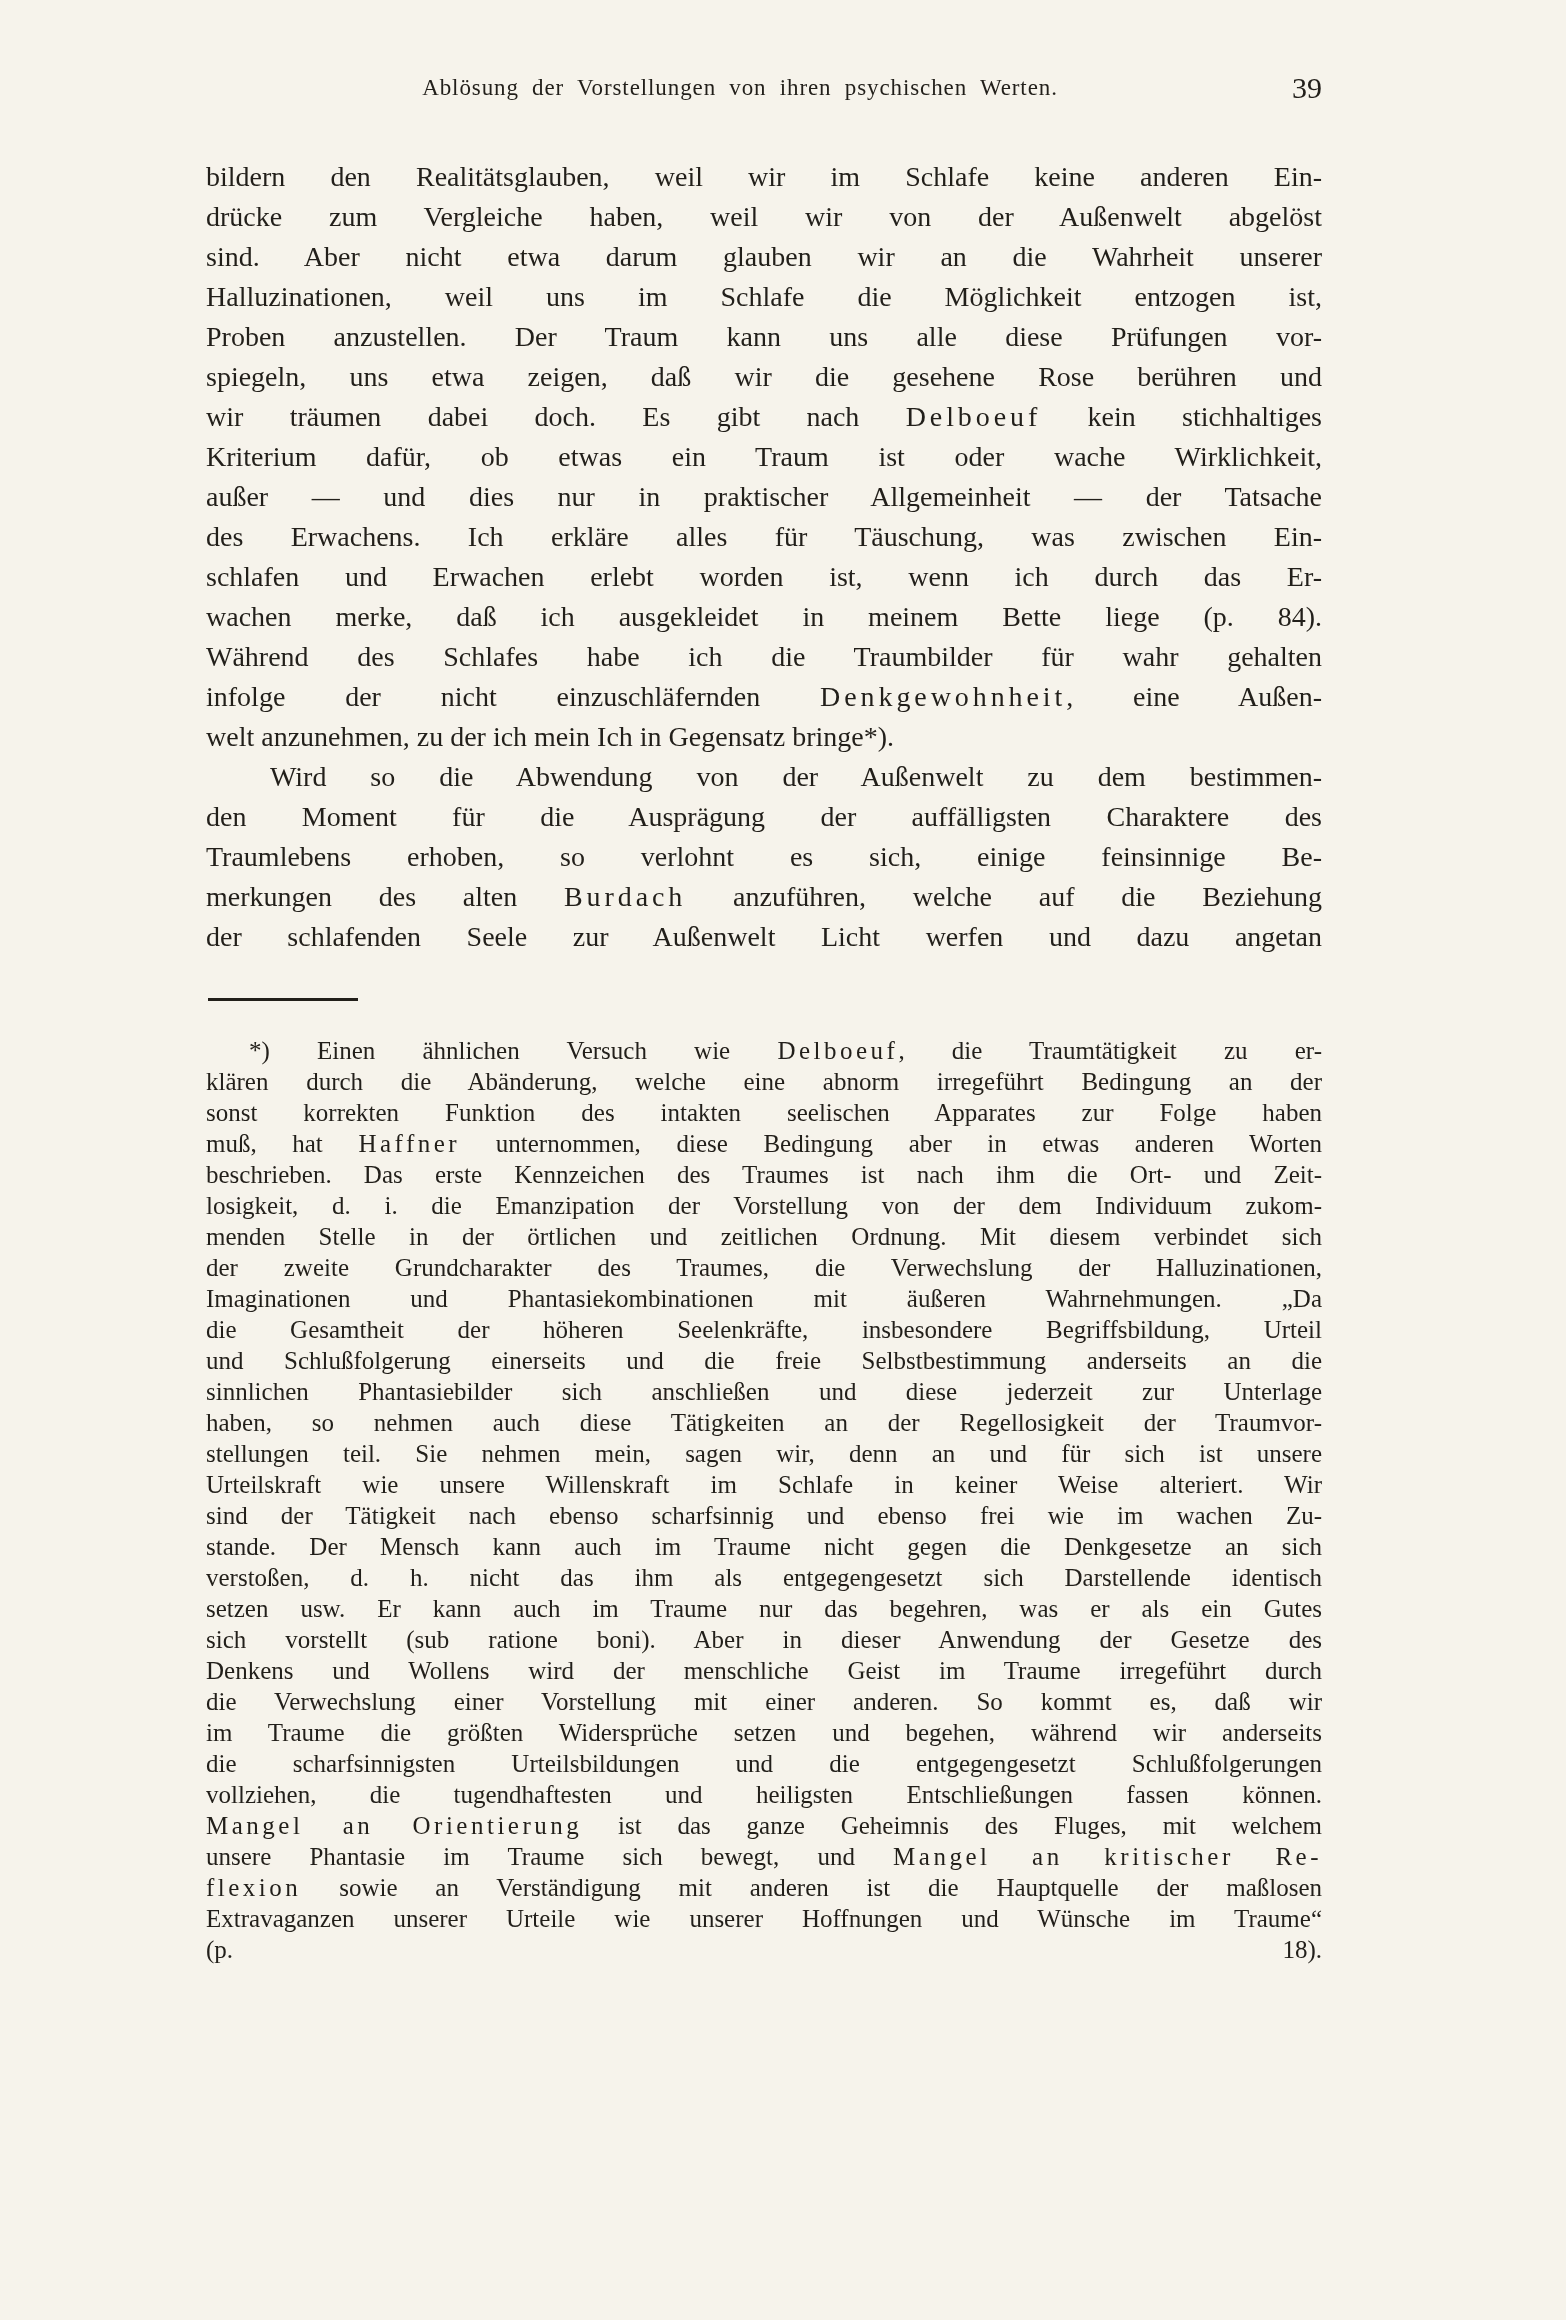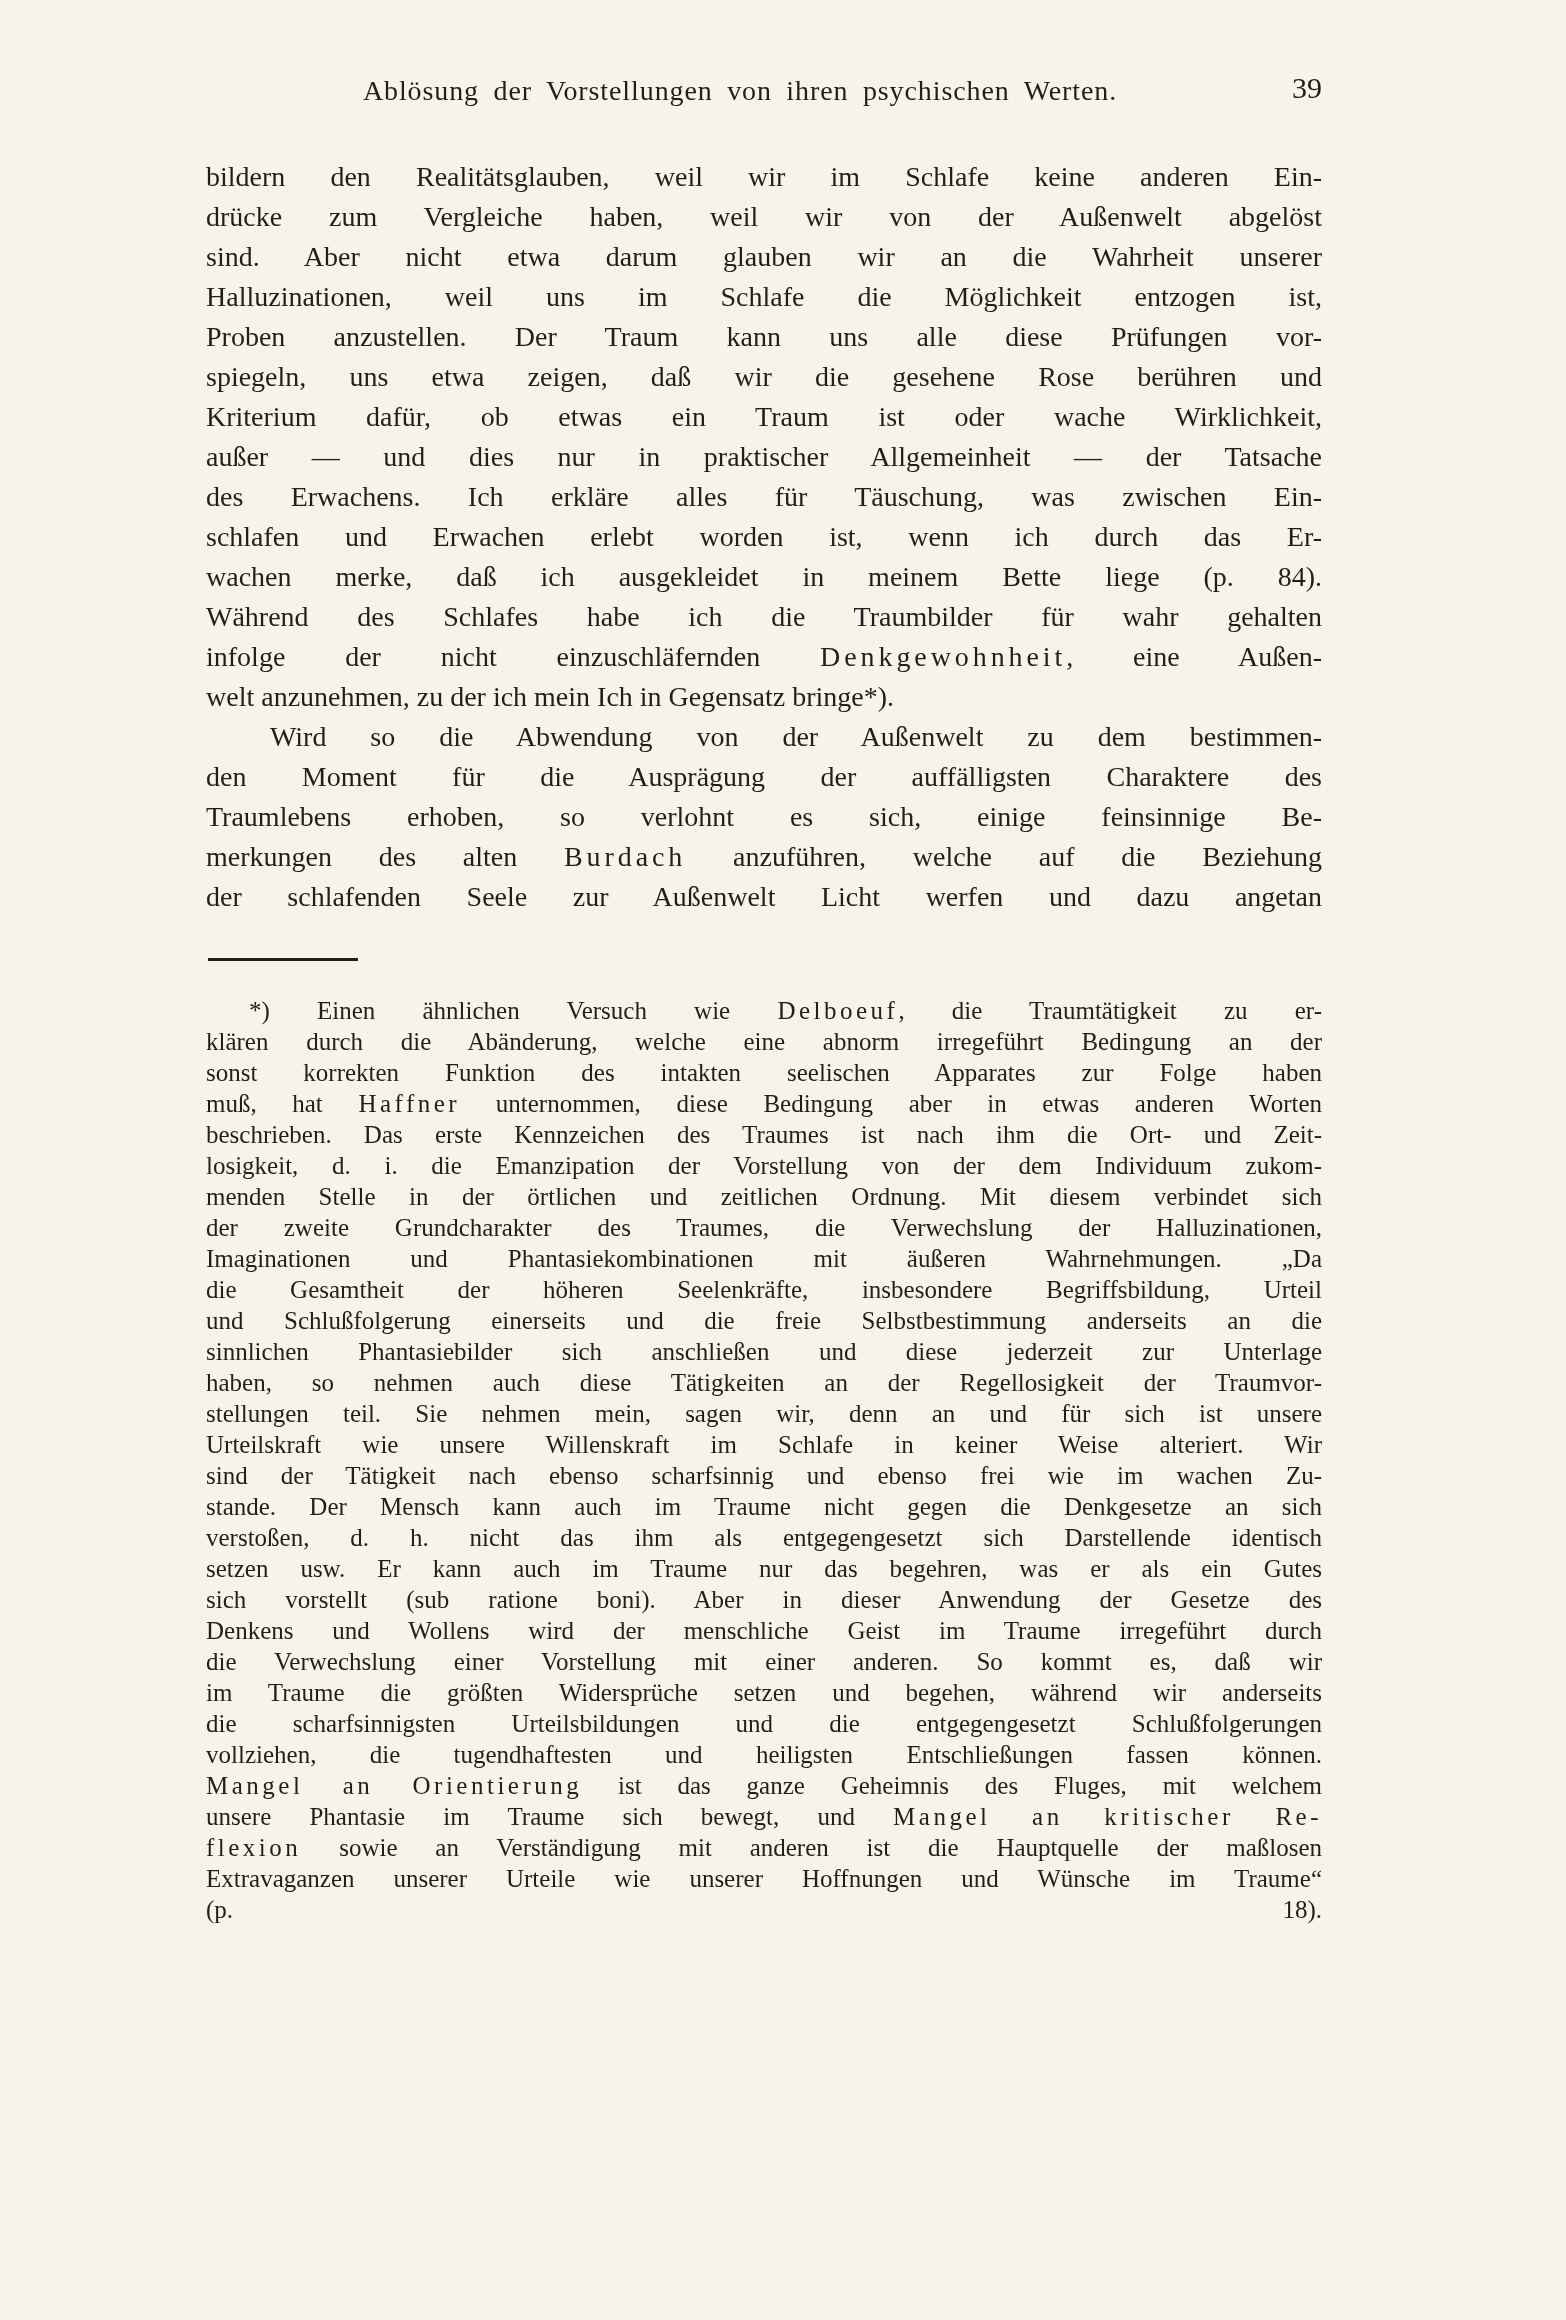--- a/index.html
+++ b/index.html
@@ -26,21 +26,21 @@
   
   .page-header{
     position:relative;
     height:37px;
     margin-bottom:45px;
   }
   .running-title{
     position:absolute;
     left:18px; right:66px;
     text-align:center;
-    font-size:28px;
+    font-size:23px;
     letter-spacing:0.9px;
     word-spacing:6.6px;
     white-space:nowrap;
   }
   .page-number{
     position:absolute;
     right:0; top:-3.7px;
     font-size:30px;
   }
   
@@ -82,20 +82,21 @@
   </header>
 
   <main class="body-text" id="body-text">
       <div class="para">
         <div class="line">bildern den Realitätsglauben, weil wir im Schlafe keine anderen Ein-</div>
         <div class="line">drücke zum Vergleiche haben, weil wir von der Außenwelt abgelöst</div>
         <div class="line">sind. Aber nicht etwa darum glauben wir an die Wahrheit unserer</div>
         <div class="line">Halluzinationen, weil uns im Schlafe die Möglichkeit entzogen ist,</div>
         <div class="line">Proben anzustellen. Der Traum kann uns alle diese Prüfungen vor-</div>
         <div class="line">spiegeln, uns etwa zeigen, daß wir die gesehene Rose berühren und</div>
+        <div class="line">wir träumen dabei doch. Es gibt nach <span class="sperr">Delboeuf</span> kein stichhaltiges</div>
         <div class="line">Kriterium dafür, ob etwas ein Traum ist oder wache Wirklichkeit,</div>
         <div class="line">außer — und dies nur in praktischer Allgemeinheit — der Tatsache</div>
         <div class="line">des Erwachens. Ich erkläre alles für Täuschung, was zwischen Ein-</div>
         <div class="line">schlafen und Erwachen erlebt worden ist, wenn ich durch das Er-</div>
         <div class="line">wachen merke, daß ich ausgekleidet in meinem Bette liege (p. 84).</div>
         <div class="line">Während des Schlafes habe ich die Traumbilder für wahr gehalten</div>
         <div class="line">infolge der nicht einzuschläfernden <span class="sperr">Denkgewohnheit</span>, eine Außen-</div>
         <div class="line short">welt anzunehmen, zu der ich mein Ich in Gegensatz bringe*).</div>
       </div>
       <div class="para">

